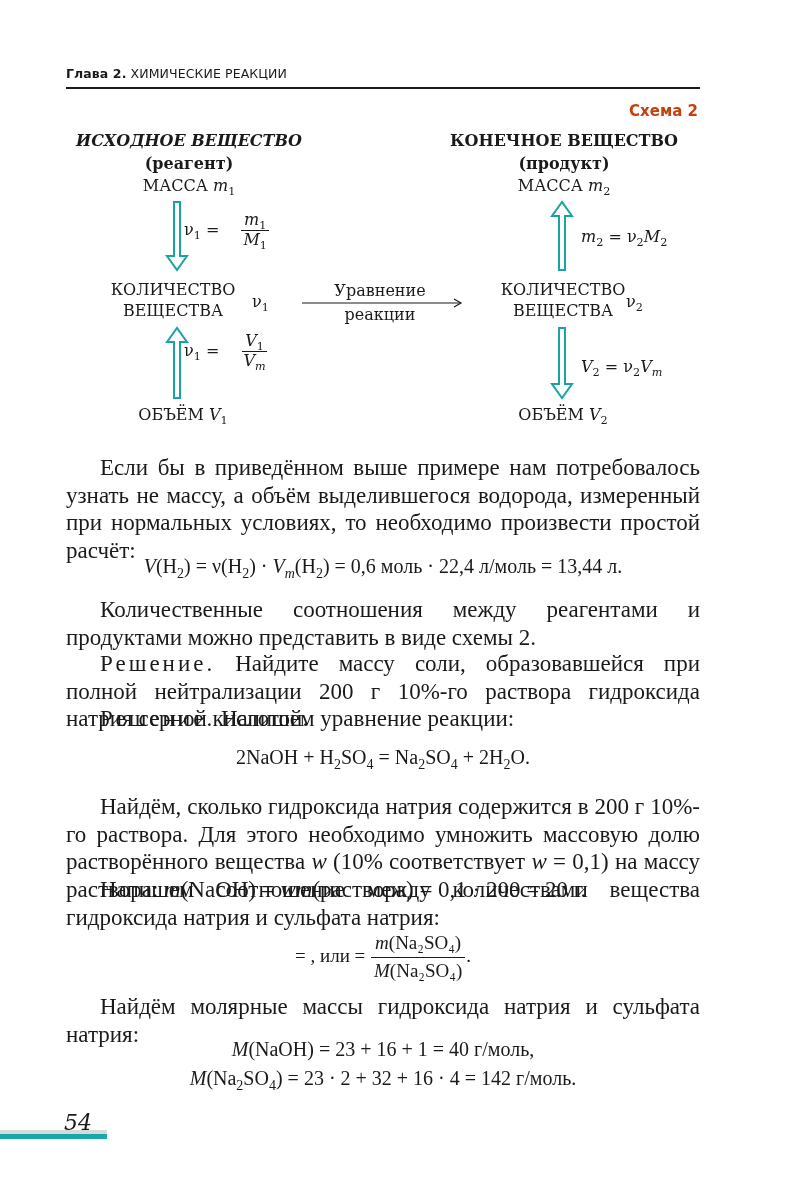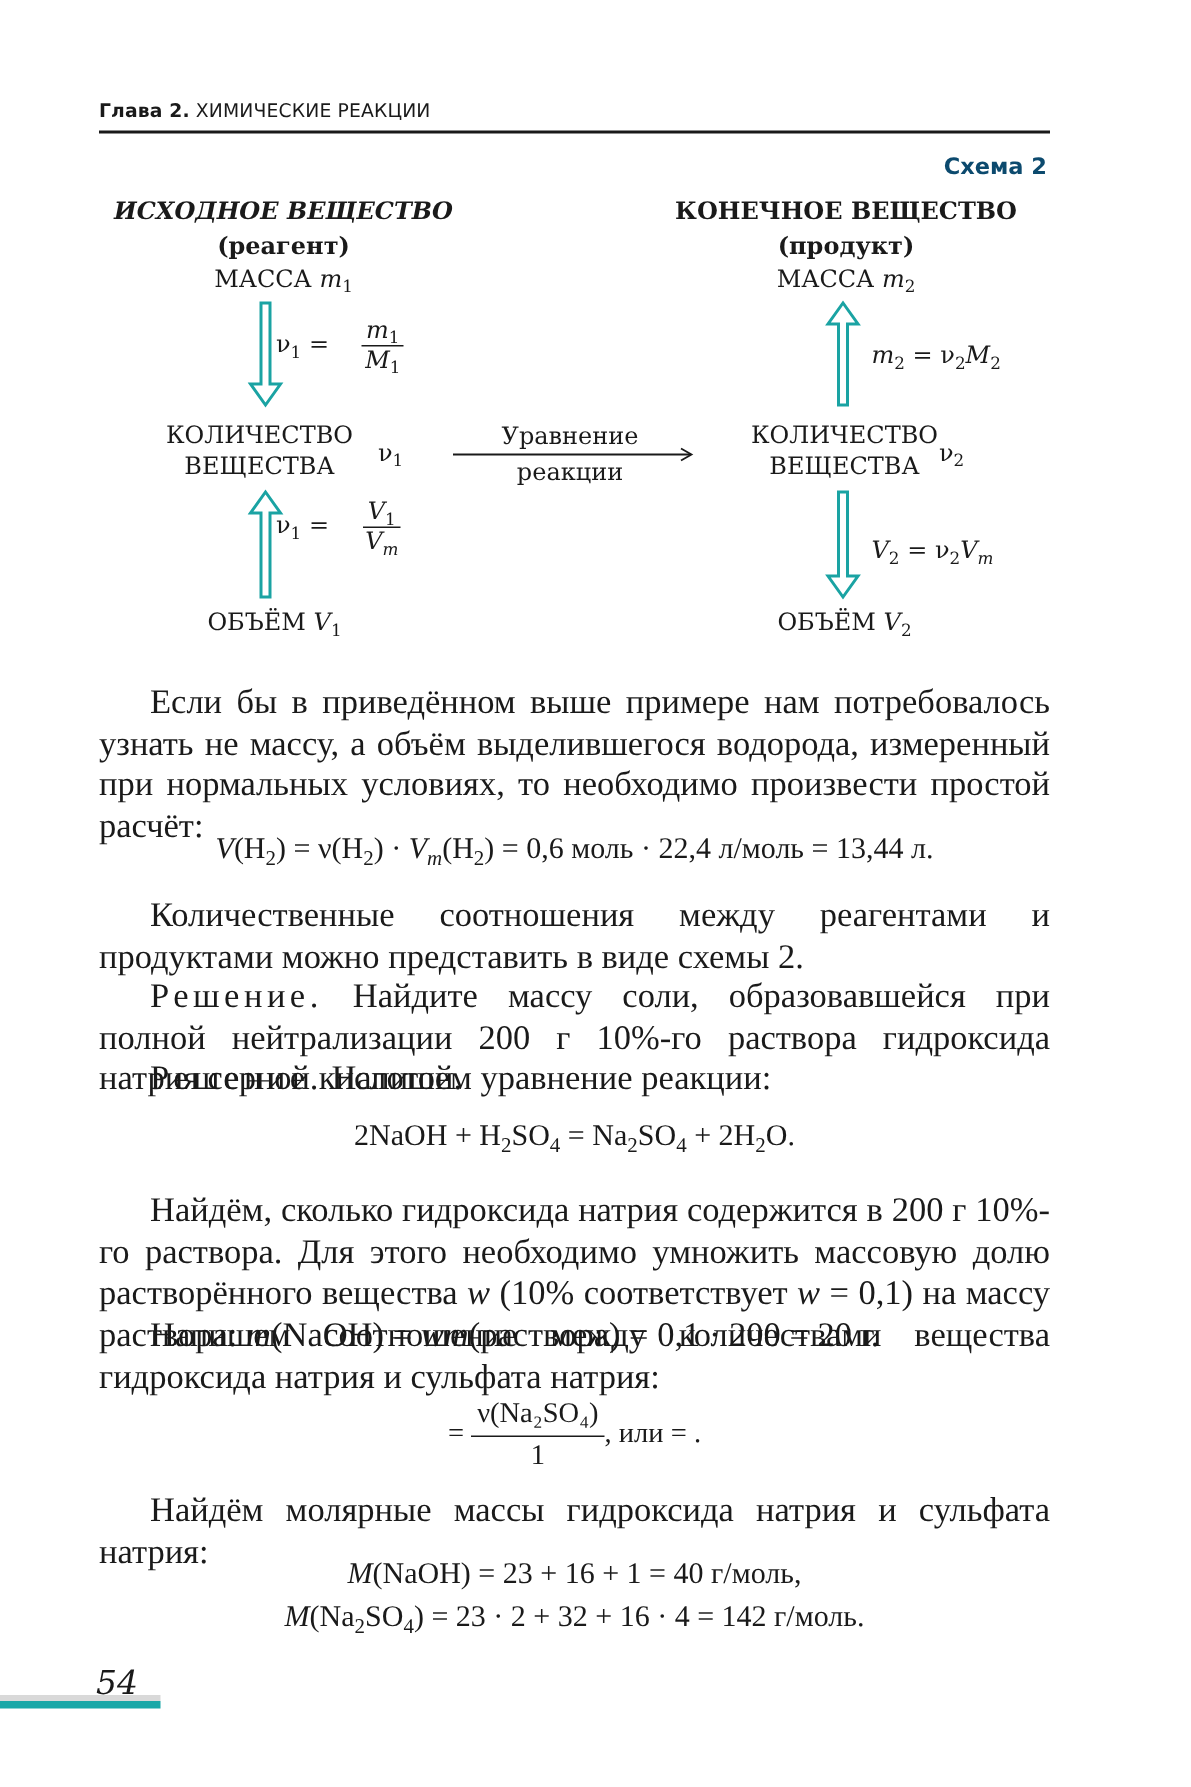--- a/index.html
+++ b/index.html
@@ -4,21 +4,21 @@
 <style>
   html, body { margin: 0; padding: 0; background: #ffffff; }
   body { width: 794px; height: 1191px; position: relative; overflow: hidden;
          font-family: "Liberation Serif", "DejaVu Serif", serif; color: #1a1a1a; }
   .abs { position: absolute; }
   .header-text { left: 66px; top: 66px; font-family: "DejaVu Sans", "Liberation Sans", sans-serif;
                  font-size: 12.5px; letter-spacing: 0.1px; color: #1a1a1a; white-space: nowrap; }
   .header-text b { font-weight: bold; }
   .header-rule { left: 66px; top: 87px; width: 634px; height: 2px; background: #1a1a1a; }
   .scheme-label { right: 96px; top: 102px; font-family: "DejaVu Sans", "Liberation Sans", sans-serif;
-                  font-weight: bold; font-size: 15px; color: #0c4a6e; }
+                  font-weight: bold; font-size: 15px; color: #c2410c; }
   .dg { font-family: "DejaVu Serif", "Liberation Serif", serif; font-size: 16px; white-space: nowrap; text-align: center; }
   .dg.bold { font-weight: bold; }
   .it { font-style: italic; }
   sub { font-size: 0.7em; vertical-align: -0.35em; line-height: 0; }
   .frac { display: inline-flex; flex-direction: column; align-items: center; vertical-align: middle; margin: 0 16px; line-height: 1.05; }
   .frac .num { border-bottom: 1px solid #1a1a1a; padding: 0 3px 1px; }
   .frac .den { padding: 1px 3px 0; }
   .body-text { left: 66px; width: 634px; font-family: "Liberation Serif", "DejaVu Serif", serif;
                font-size: 23px; line-height: 27.5px; text-align: justify; color: #1a1a1a; }
   .indent { text-indent: 34px; }
@@ -141,26 +141,26 @@
 </div>
 
 <div class="abs body-text indent" style="top:793px;">
   <span>Найдём, сколько гидроксида натрия содержится в 200 г 10%-го раствора. Для этого необходимо умножить массовую долю растворённого вещества </span><span class="it">w</span><span> (10% соответствует </span><span class="it">w</span><span> = 0,1) на массу раствора: </span><span class="it">m</span><span>(NaOH) = </span><span class="it">wm</span><span>(раствора) = 0,1 · 200 = 20 г.</span>
 </div>
 
 <div class="abs body-text indent" style="top:876px;">Напишем соотношение между количествами вещества гидроксида натрия и сульфата натрия:</div>
 
 <div class="abs formula" style="left:66px; top:932px; width:634px; font-size:19px;">
   =
+  <span>, или</span>
+  =
   <span class="big-frac">
-      <span class="num">ν(Na₂SO₄)</span>
-      <span class="den">1</span>
-    </span><span>, или</span>
-  =
-  .
+      <span class="num"><span class="it">m</span><span>(Na₂SO₄)</span></span>
+      <span class="den"><span class="it">M</span><span>(Na₂SO₄)</span></span>
+    </span>.
 </div>
 
 <div class="abs body-text indent" style="top:993px;">Найдём молярные массы гидроксида натрия и сульфата натрия:</div>
 
 <div class="abs formula" style="left:66px; top:1038px; width:634px;">
   <span class="it">M</span><span>(NaOH) = 23 + 16 + 1 = 40 г/моль,</span>
 </div>
 <div class="abs formula" style="left:66px; top:1067px; width:634px;">
   <span class="it">M</span><span>(Na</span><sub>2</sub><span>SO</span><sub>4</sub><span>) = 23 · 2 + 32 + 16 · 4 = 142 г/моль.</span>
 </div>

